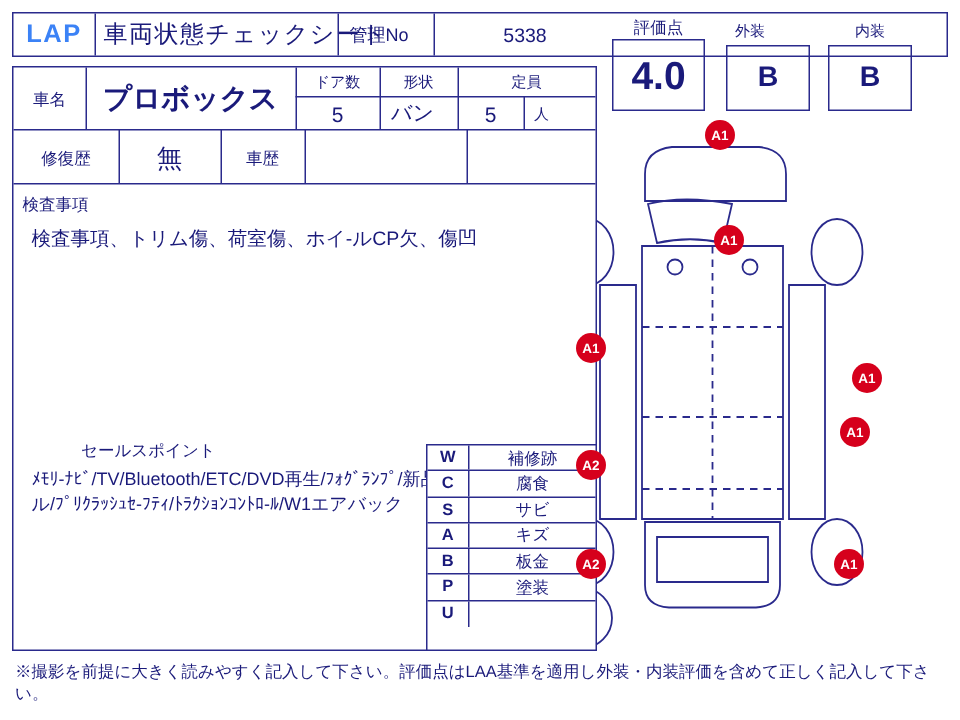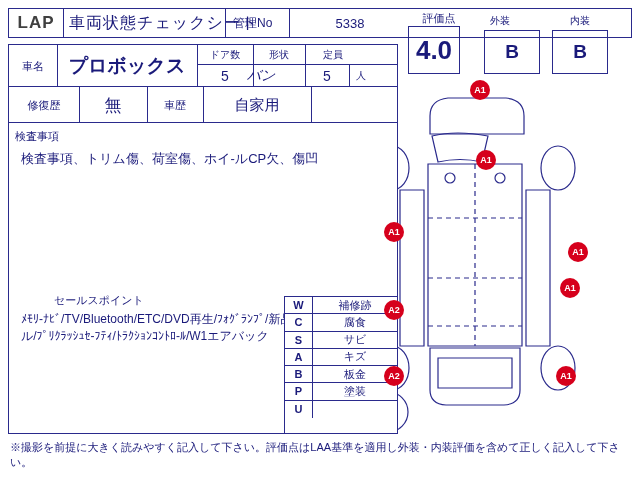--- a/index.html
+++ b/index.html
@@ -21,21 +21,21 @@
   .vln{width:1px;}
 
   
   .hdr{
     position:absolute;left:8px;top:8px;width:624px;height:30px;
     border:1px solid #2a2a8c;box-sizing:border-box;
   }
   .logo{
     position:absolute;left:0;top:0;width:54px;height:28px;
     display:flex;align-items:center;justify-content:center;
-    font-weight:bold;font-size:17px;letter-spacing:1px;color:#404040;
+    font-weight:bold;font-size:17px;letter-spacing:1px;color:#3b82f6;
   }
   .hdr-title{
     position:absolute;left:60px;top:0;height:28px;display:flex;align-items:center;
     font-size:16px;font-weight:normal;letter-spacing:1px;
   }
   .kanri-lbl{
     position:absolute;left:218px;top:0;height:28px;display:flex;align-items:center;
     padding-left:6px;font-size:12px;
   }
   .kanri-val{
@@ -43,21 +43,21 @@
     display:flex;align-items:center;justify-content:center;font-size:13px;
   }
   .hdr .vsplit{position:absolute;top:0;width:1px;height:28px;background:#2a2a8c;}
 
   
   .eval-lbl{
     position:absolute;left:408px;top:8px;width:62px;height:20px;
     font-size:11px;display:flex;align-items:center;justify-content:center;
   }
   .eval-box{
-    position:absolute;left:408px;top:26px;width:52px;height:48px;
+    position:absolute;left:408px;top:26px;width:62px;height:48px;
     border:1px solid #2a2a8c;box-sizing:border-box;
     display:flex;align-items:center;justify-content:center;
     font-size:26px;font-weight:bold;text-align:center;
   }
   .ext-box,.int-box{
     position:absolute;top:30px;width:56px;height:44px;
     border:1px solid #2a2a8c;box-sizing:border-box;
     display:flex;align-items:center;justify-content:center;
     font-size:19px;font-weight:bold;
   }
@@ -76,22 +76,22 @@
     border:1px solid #2a2a8c;box-sizing:border-box;
   }
   .cell-lbl{position:absolute;font-size:11px;display:flex;align-items:center;justify-content:center;}
   .cell-val{position:absolute;display:flex;align-items:center;justify-content:center;}
 
   .car-lbl{left:0;top:0;width:48px;height:42px;}
   .car-name{left:48px;top:0;width:140px;height:42px;font-size:19px;font-weight:bold;}
   .door-lbl{left:188px;top:0;width:56px;height:20px;font-size:10px;}
   .door-val{left:188px;top:20px;width:56px;height:22px;font-size:14px;}
   .shape-lbl{left:244px;top:0;width:52px;height:20px;font-size:10px;}
-  .shape-val{left:226px;top:20px;width:52px;height:22px;font-size:14px;font-style:italic;}
-  .seat-lbl{left:296px;top:0;width:56px;height:20px;font-size:10px;}
+  .shape-val{left:240px;top:20px;width:52px;height:22px;font-size:14px;}
+  .seat-lbl{left:296px;top:0;width:56px;height:20px;font-size:10px;padding-left:18px;}
   .seat-val{left:296px;top:20px;width:44px;height:22px;font-size:14px;}
   .seat-unit{left:340px;top:20px;width:24px;height:22px;font-size:10px;}
 
   .rep-lbl{left:0;top:42px;width:70px;height:36px;}
   .rep-val{left:70px;top:42px;width:68px;height:36px;font-size:17px;}
   .hist-lbl{left:138px;top:42px;width:56px;height:36px;}
   .hist-val{left:194px;top:42px;width:108px;height:36px;font-size:15px;}
 
   .insp-lbl{left:6px;top:84px;font-size:11px;}
   .insp-txt{position:absolute;left:12px;top:104px;width:370px;font-size:13px;line-height:1.5;}
@@ -184,21 +184,20 @@
     <div class="cell-lbl shape-lbl">形状</div>
     <div class="cell-val shape-val">バン</div>
 
     <div class="cell-lbl seat-lbl">定員</div>
     <div class="cell-val seat-val">5</div>
     <div class="cell-lbl seat-unit">人</div>
 
     <div class="cell-lbl rep-lbl">修復歴</div>
     <div class="cell-val rep-val">無</div>
     <div class="cell-lbl hist-lbl">車歴</div>
-    <div class="cell-val hist-val">自家用</div>
 
     <div class="cell-lbl insp-lbl">検査事項</div>
     <div class="insp-txt">検査事項、トリム傷、荷室傷、ホイ-ルCP欠、傷凹</div>
 
     <div class="cell-lbl sales-lbl">セールスポイント</div>
     <div class="sales-txt">ﾒﾓﾘ-ﾅﾋﾞ/TV/Bluetooth/ETC/DVD再生/ﾌｫｸﾞﾗﾝﾌﾟ/新品16inアルミホイ-ル/ﾌﾟﾘｸﾗｯｼｭｾ-ﾌﾃｨ/ﾄﾗｸｼｮﾝｺﾝﾄﾛ-ﾙ/W1エアバック</div>
   </div>
 
   <div class="legend">
     <div class="lg-row">

